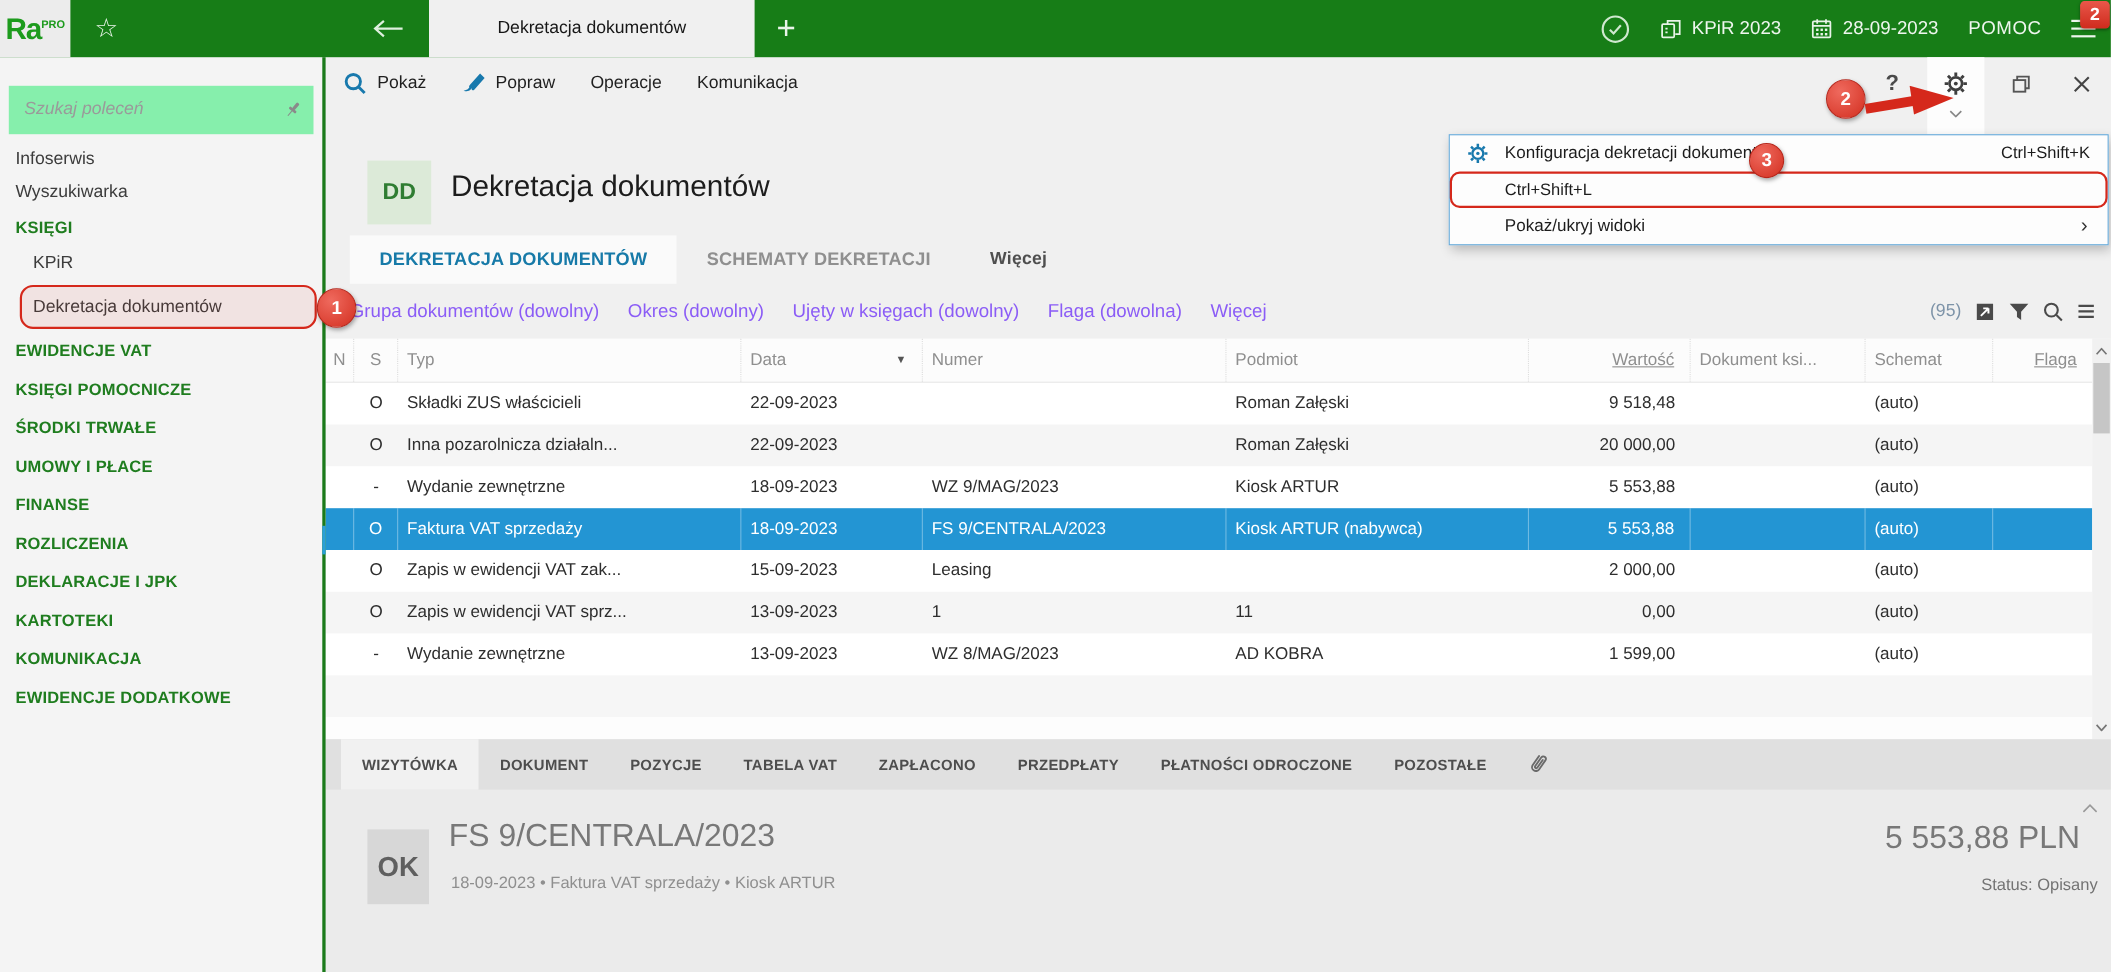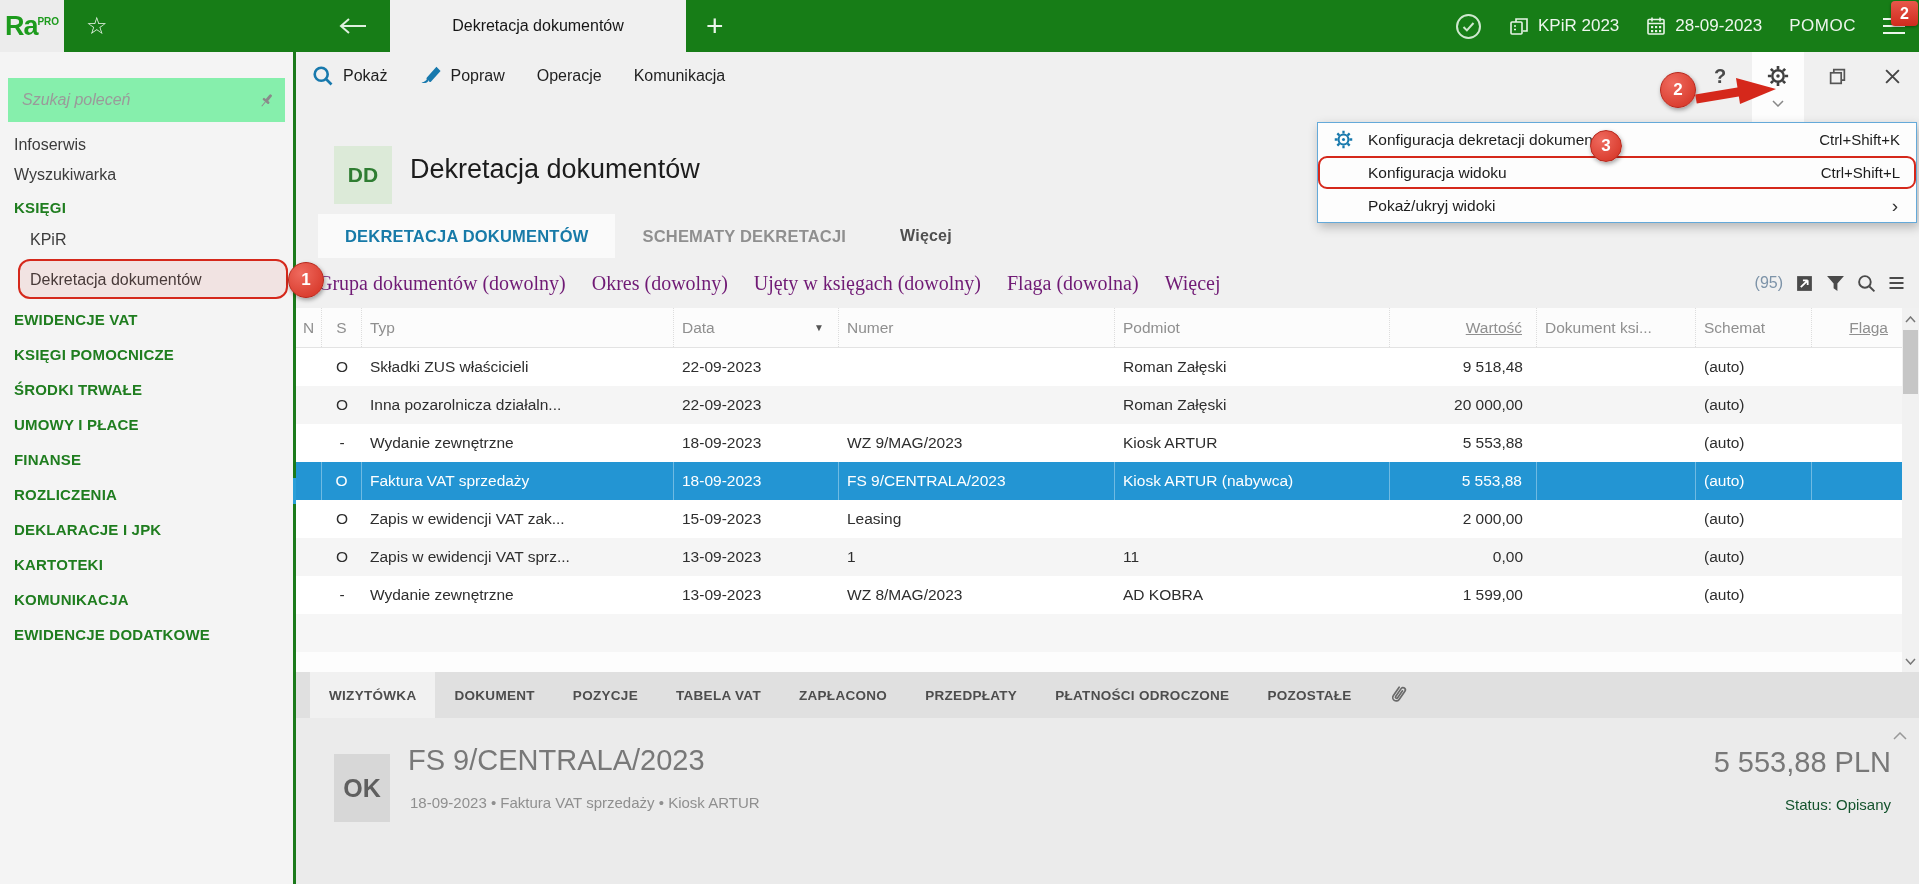--- a/index.html
+++ b/index.html
@@ -46,21 +46,21 @@
 
   .dd-badge { position:absolute; left:38px; top:94px; width:58px; height:58px; background:#dcead8; color:#2f7d32; font-weight:700; font-size:21px; display:flex; align-items:center; justify-content:center; }
   .page-title { position:absolute; left:114px; top:102px; font-size:27px; color:#1c1c1c; }
 
   .view-tabs { position:absolute; left:0; top:162px; width:100%; height:44px; display:flex; align-items:stretch; padding-left:22px; }
   .vtab { display:flex; align-items:center; padding:0 27px; font-size:16.5px; color:#8f8f8f; letter-spacing:.2px; cursor:pointer;font-weight:bold; }
   .vtab.active { background:#fafafa; color:#177aa8; font-weight:700; }
   .vtab.more { font-size:16px; color:#4f4f4f; }
 
   .filterbar { position:absolute; left:0; top:206px; width:100%; height:50px; display:flex; align-items:center; padding-left:22px; gap:26px; }
-  .fb-item { font-size:20px; color:#701a75; cursor:pointer; white-space:nowrap;font-family:Liberation Serif, serif; }
+  .fb-item { font-size:17px; color:#8b5cf6; cursor:pointer; white-space:nowrap; }
   .fb-right { position:absolute; right:14px; top:0; height:50px; display:flex; align-items:center; gap:12px; }
   .fb-count { font-size:16px; color:#7d93a8; }
   .fb-ico { cursor:pointer; display:flex; align-items:center; }
 
   .table-wrap { position:absolute; left:0; top:256px; width:100%; height:364px; background:#fdfdfd; }
   .tcols { display:grid; grid-template-columns:26px 40px 312px 165px 276px 275px 147px 159px 116px 1fr; width:calc(100% - 17px); }
   .thead { height:40px; background:#fcfcfc; border-bottom:1px solid #e3e3e3; }
   .th { display:flex; align-items:center; font-size:15.5px; color:#8f8f8f; border-right:1px dotted #dddddd; padding-left:8px; cursor:pointer; overflow:hidden; white-space:nowrap; }
   .th:last-child { border-right:none; }
   .th.c { justify-content:center; padding-left:0; }
@@ -85,21 +85,21 @@
   .detail-tabs { position:absolute; left:0; top:620px; width:100%; height:46px; background:#e0e0e0; display:flex; align-items:stretch; padding-left:14px; }
   .dtab { display:flex; align-items:center; padding:0 19px; font-size:13.5px; font-weight:700; color:#4d4d4d; letter-spacing:.3px; cursor:pointer; white-space:nowrap; }
   .dtab.active { background:#f1f1f1; }
   .clip { display:flex; align-items:center; margin-left:16px; cursor:pointer; }
 
   .detail-panel { position:absolute; left:0; top:666px; width:100%; height:166px; background:#ebebeb; }
   .ok-box { position:absolute; left:38px; top:36px; width:56px; height:68px; background:#d7d7d7; color:#5f5f5f; font-weight:700; font-size:25px; display:flex; align-items:center; justify-content:center; }
   .doc-number { position:absolute; left:112px; top:26px; font-size:29px; color:#787878; }
   .doc-meta { position:absolute; left:114px; top:76px; font-size:15px; color:#8f8f8f; }
   .doc-amount { position:absolute; right:28px; top:28px; font-size:29px; color:#787878; }
-  .doc-status { position:absolute; right:28px; top:78px; font-size:15px; color:#14532d; }
+  .doc-status { position:absolute; right:12px; top:78px; font-size:15px; color:#737373; }
   .panel-collapse { position:absolute; right:12px; top:8px; cursor:pointer; }
 
   
   .ctx-menu { position:absolute; top:122px; left:1317px; width:600px; background:#fdfdfd; border:1px solid #64a9d9; box-shadow:2px 4px 10px rgba(0,0,0,.25); z-index:60; }
   .ctx-item { height:33px; display:flex; align-items:center; font-size:15.5px; color:#1c1c1c; cursor:pointer; }
   .ctx-ico { width:50px; display:flex; justify-content:center; align-items:center; color:#1879ad; }
   .ctx-label { flex:1; }
   .ctx-short { padding-right:16px; font-size:15px; color:#1c1c1c; }
   .ctx-sub { font-size:19px; color:#333; padding-right:18px; }
   .ctx-item.annotated { outline:2px solid #d5281b; outline-offset:-2px; border-radius:9px; }
@@ -455,21 +455,20 @@
           <g stroke-width="2.4">
             <path d="M10 0.8v3M10 16.2v3M0.8 10h3M16.2 10h3M3.5 3.5l2.1 2.1M14.4 14.4l2.1 2.1M3.5 16.5l2.1-2.1M14.4 5.6l2.1-2.1"></path>
           </g>
         </svg>
     </span>
     <span class="ctx-label">Konfiguracja dekretacji dokumentów</span>
     <span class="ctx-short">Ctrl+Shift+K</span>
   </div>
   <div class="ctx-item annotated">
     <span class="ctx-ico"></span>
-    <span class="ctx-label">Konfiguracja widoku</span>
     <span class="ctx-short">Ctrl+Shift+L</span>
   </div>
   <div class="ctx-item">
     <span class="ctx-ico"></span>
     <span class="ctx-label">Pokaż/ukryj widoki</span>
     <span class="ctx-short ctx-sub">›</span>
   </div>
 </div>
 
 <div class="anno-outline"></div>

